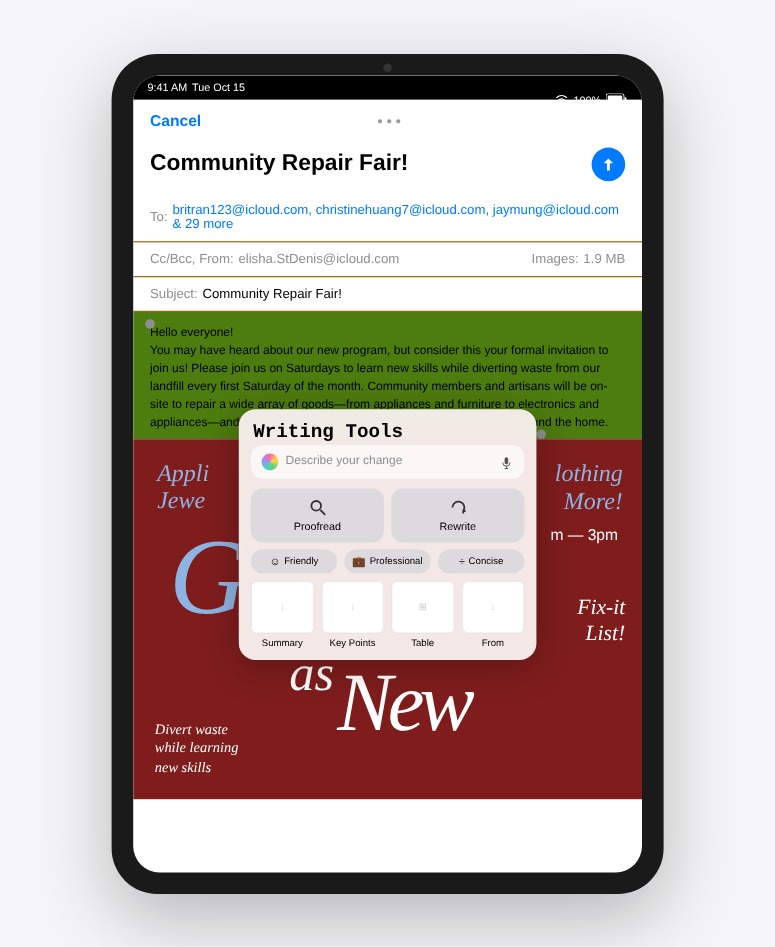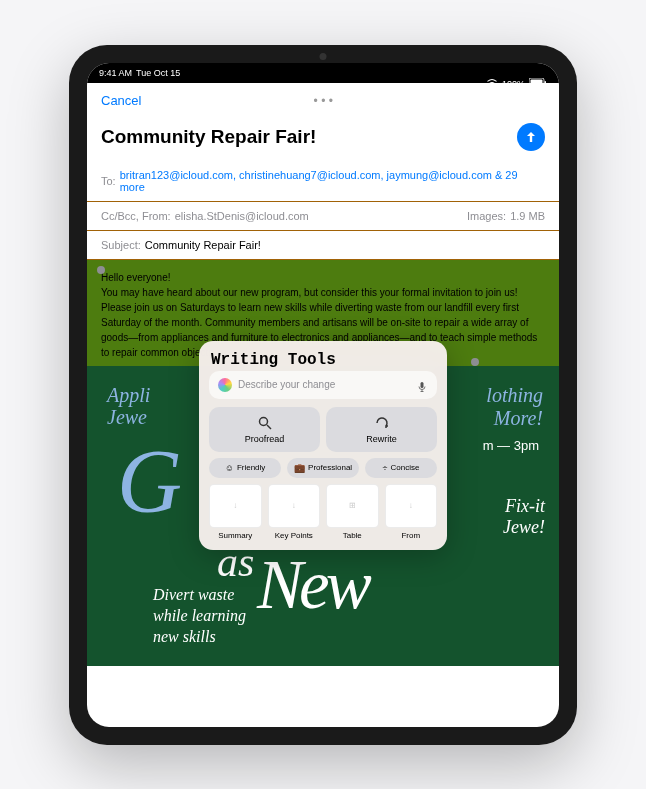--- a/index.html
+++ b/index.html
@@ -5,21 +5,21 @@
 * { margin: 0; padding: 0; box-sizing: border-box; }
 body {
   background: #f5f5f7;
   font-family: -apple-system, BlinkMacSystemFont, 'Segoe UI', sans-serif;
   display: flex;
   justify-content: center;
   align-items: center;
   min-height: 789px;
 }
 .ipad-frame {
-  width: 508px;
+  width: 460px;
   height: 700px;
   background: #1a1a1a;
   border-radius: 38px;
   padding: 18px;
   box-shadow: 0 20px 60px rgba(0,0,0,0.25);
   position: relative;
 }
 .camera {
   position: absolute;
   top: 8px;
@@ -49,20 +49,21 @@
   padding: 0 12px;
 }
 .status-left { display: flex; gap: 4px; }
 .status-right { display: flex; align-items: center; gap: 4px; margin-top: 22px; }
 .nav-bar {
   height: 36px;
   display: flex;
   align-items: center;
   justify-content: space-between;
   padding: 0 14px;
+  font-weight: bold;
 }
 .cancel-btn {
   color: #007aff;
   font-size: 13px;
 }
 .dots { color: #999; font-size: 12px; }
 .nav-spacer { width: 40px; }
 .title-row {
   display: flex;
   align-items: center;
@@ -110,21 +111,21 @@
   width: 8px;
   height: 8px;
   background: #8e8e93;
   border-radius: 50%;
 }
 .sel-start { top: 6px; left: 10px; }
 .sel-end { bottom: 0; right: 80px; }
 .poster {
   margin: 0 0 0 0;
   height: 300px;
-  background: #14532d;
+  background: #7f1d1d;
   position: relative;
   overflow: hidden;
 }
 .poster-script {
   font-family: 'Brush Script MT', cursive;
   color: #8db4e2;
   font-style: italic;
 }
 .poster-top-left {
   position: absolute;
@@ -182,26 +183,25 @@
   font-size: 18px;
   text-align: right;
   font-style: italic;
   font-family: serif;
   color: #fff;
 }
 .poster-divert {
   position: absolute;
   bottom: 18px;
   left: 18px;
-  font-size: 16px;
+  font-size: 12px;
   font-style: italic;
   font-family: serif;
   color: #fff;
   line-height: 1.3;
-  margin-left: 48px;
 }
 
 .writing-tools {
   position: absolute;
   top: 278px;
   left: 50%;
   transform: translateX(-50%);
   width: 248px;
   background: rgba(248, 240, 238, 0.96);
   backdrop-filter: blur(20px);
@@ -379,21 +379,21 @@
       <div class="poster-script poster-top-right">
         <div>lothing</div>
         <div>More!</div>
       </div>
       <div class="poster-time">m — 3pm</div>
       <div class="poster-script poster-big">G</div>
       <div class="poster-as">as</div>
       <div class="poster-new">New</div>
       <div class="poster-fixit">
         <div>Fix-it</div>
-        <div>Jewe!</div>
+        <div>List!</div>
       </div>
       <div class="poster-divert">
         <div>Divert waste</div>
         <div>while learning</div>
         <div>new skills</div>
       </div>
     </div>
 
     <div class="writing-tools">
       <div class="wt-title">Writing Tools</div>

